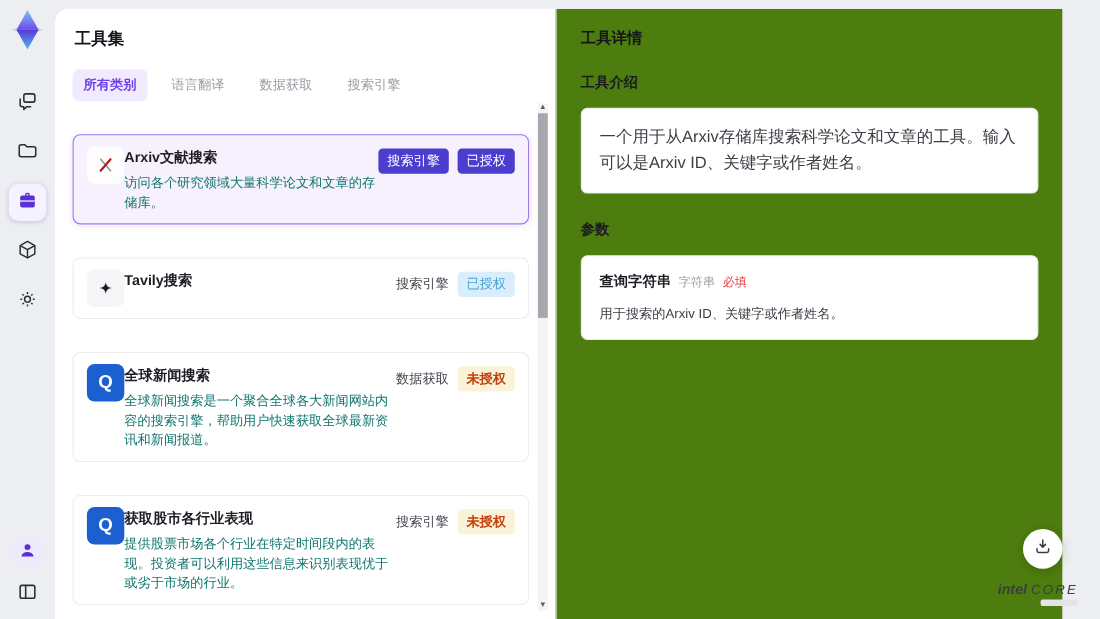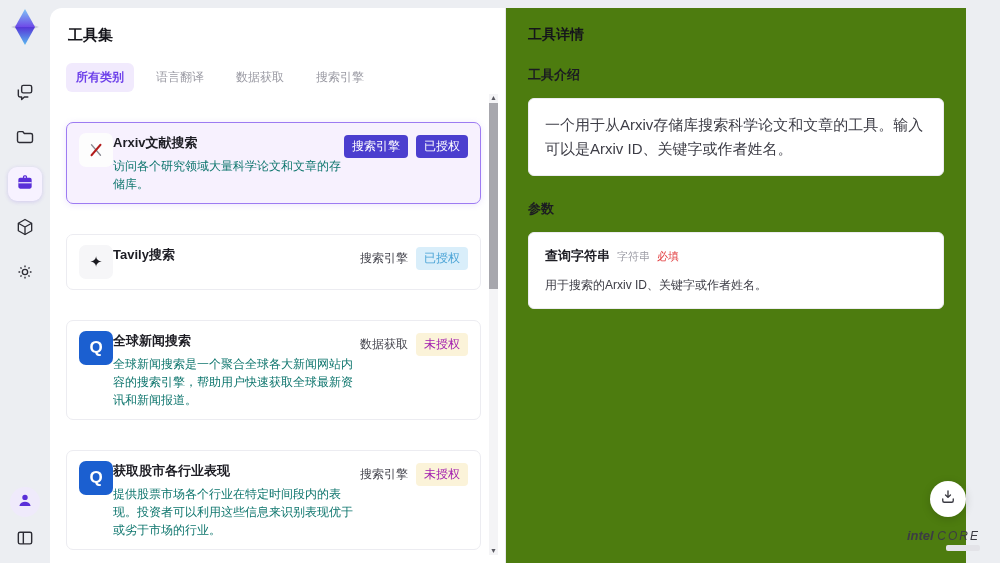--- a/index.html
+++ b/index.html
@@ -40,21 +40,21 @@
   .tool-icon.blue{background:#1b5fd0;color:#fff;font-weight:bold;font-size:17px;font-family:"Liberation Sans",sans-serif;}
   .tool-icon.star{color:#1a1a20;font-size:15px;}
   .tool-body{flex:1;min-width:0;}
   .tool-name{font-size:13px;font-weight:bold;color:#1d1d24;margin:1px 0 5px;}
   .tool-desc{font-size:12px;color:#0f766e;line-height:1.5;}
   .tool-tags{flex:none;display:flex;gap:8px;align-items:center;margin-top:2px;}
   .tag{font-size:12px;border-radius:4px;padding:3px 8px;white-space:nowrap;}
   .tag.plain{color:#46464f;padding:3px 0;}
   .tag.solid{background:#4b3ecf;color:#ffffff;}
   .tag.auth-ok{background:#d9eefa;color:#4ba4d6;}
-  .tag.auth-no{background:#fbf3d9;color:#a21caf;}
+  .tag.auth-no{background:#fbf3d9;color:#c2410c;font-weight:bold;}
 
   
   .scrollbar{position:absolute;top:86px;right:7px;bottom:8px;width:9px;background:#f4f4f6;
     display:flex;flex-direction:column;align-items:center;}
   .scroll-arrow{font-size:7px;color:#5a5a62;line-height:8px;flex:none;}
   .scroll-arrow.down{position:absolute;bottom:0;}
   .scroll-thumb{position:absolute;top:9px;width:9px;height:186px;background:#a7a7ad;cursor:grab;}
 
   
   .detail-panel{flex:1;background:#4d7c0f;border-left:1px solid #e8e8ec;box-sizing:border-box;

